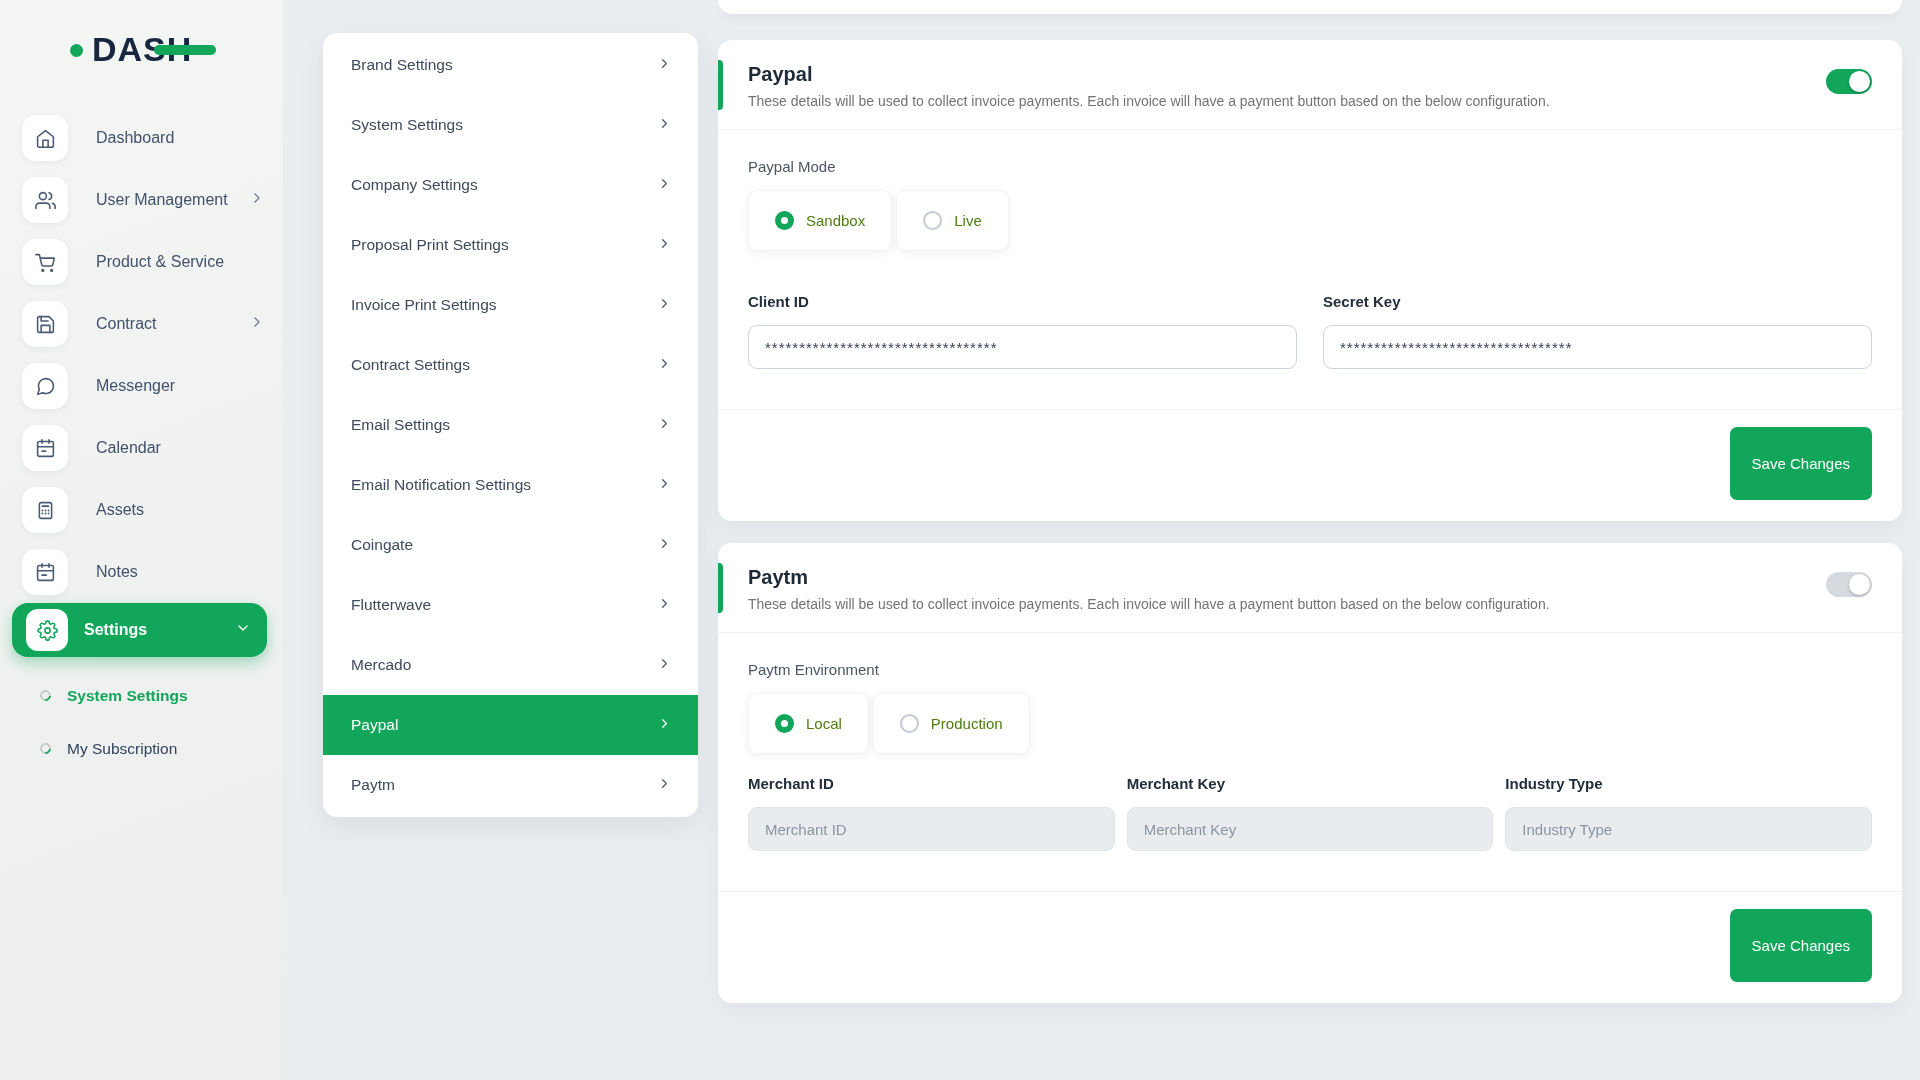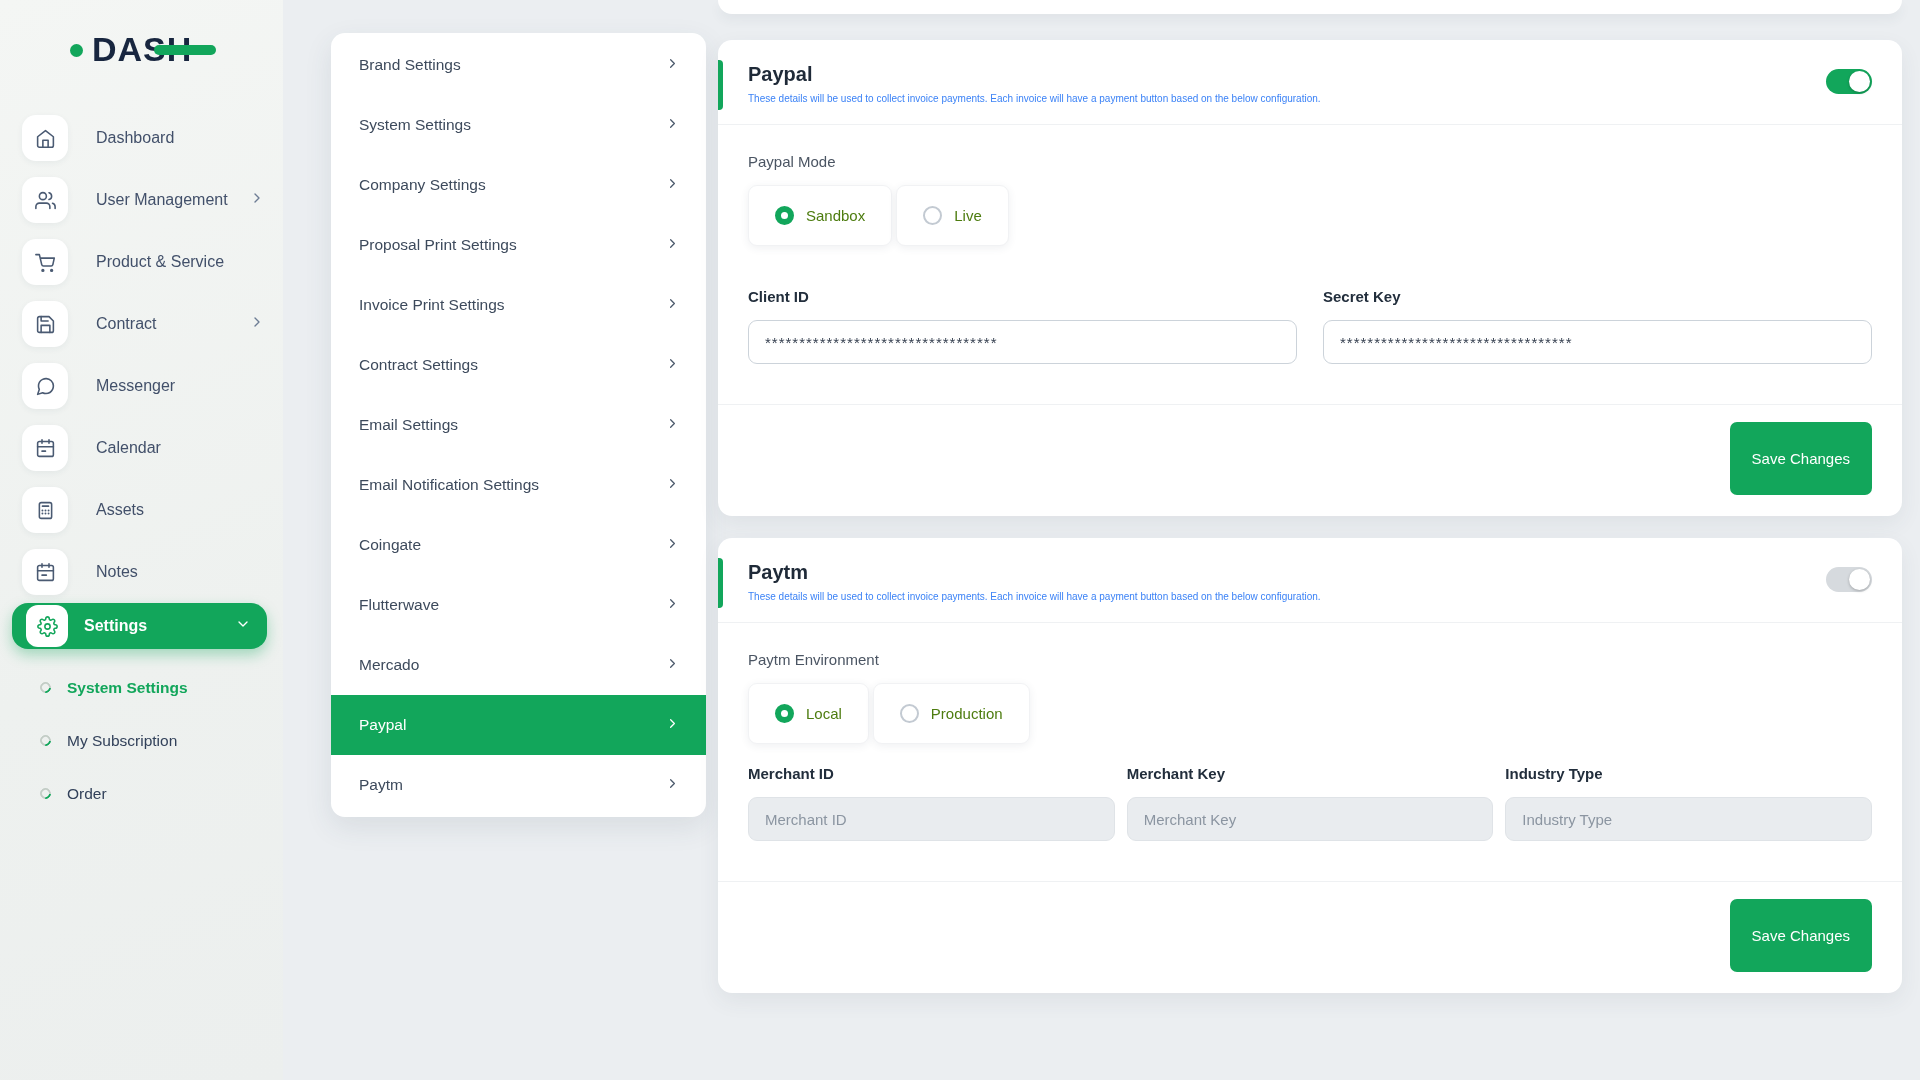--- a/index.html
+++ b/index.html
@@ -36,21 +36,21 @@
   .icon-box {
     width:46px; height:46px; border-radius:14px; background:#ffffff;
     display:flex; align-items:center; justify-content:center;
     box-shadow:0 2px 6px rgba(40,60,80,.06); flex:0 0 46px;
   }
   .icon-box svg { width:21px; height:21px; stroke:#4a5a72; stroke-width:1.8; fill:none; stroke-linecap:round; stroke-linejoin:round; }
   .nav-label { margin-left:28px; font-size:16px; color:#42506a; flex:1; }
   .nav-chev svg { width:16px; height:16px; stroke:#6c7c94; stroke-width:2; fill:none; stroke-linecap:round; stroke-linejoin:round; }
   .nav-item.active {
     background:#12a65b; border-radius:16px; margin:0 16px 0 12px;
-    height:46px; padding:0 16px 0 14px;
+    height:54px; padding:0 16px 0 14px;
     box-shadow:0 6px 14px rgba(18,166,91,.35);
   }
   .nav-item.active .icon-box { width:42px; height:42px; border-radius:12px; flex-basis:42px; box-shadow:none; }
   .nav-item.active .icon-box svg { stroke:#12a65b; }
   .nav-item.active .nav-label { color:#ffffff; font-weight:700; margin-left:16px; }
   .nav-item.active .nav-chev svg { stroke:#ffffff; }
   .subnav { margin-top:12px; }
   .subnav-item {
     height:53px; display:flex; align-items:center; padding-left:40px; cursor:pointer;
   }
@@ -58,21 +58,21 @@
     width:11px; height:11px; border-radius:50%;
     border:2px solid #c3cdc6; border-bottom-color:#12a65b;
     transform:rotate(-40deg); flex:0 0 11px;
   }
   .subnav-label { margin-left:16px; font-size:15.5px; color:#32415a; }
   .subnav-item.active .subnav-label { color:#12a65b; font-weight:700; }
   
   .main { flex:1; position:relative; height:1080px; }
   
   .menu-card {
-    position:absolute; left:48px; top:33px; width:375px;
+    position:absolute; left:40px; top:33px; width:375px;
     background:#ffffff; border-radius:14px;
     box-shadow:0 10px 28px rgba(50,65,85,.10);
     overflow:hidden; padding:2px 0;
   }
   .menu-item {
     height:60px; display:flex; align-items:center;
     padding:0 26px 0 28px; cursor:pointer;
   }
   .menu-item-label { flex:1; font-size:15.5px; color:#3d4a5c; }
   .menu-item svg { width:15px; height:15px; stroke:#4c5a6c; stroke-width:2; fill:none; stroke-linecap:round; stroke-linejoin:round; }
@@ -89,21 +89,21 @@
     background:#ffffff; border-radius:14px; margin-top:26px;
     box-shadow:0 8px 22px rgba(50,65,85,.07);
     position:relative; overflow:hidden;
   }
   .card-header { padding:23px 30px 20px 30px; position:relative; display:flex; align-items:flex-start; }
   .accent-bar {
     position:absolute; left:0; top:20px; width:5px; height:50px;
     background:#12a65b; border-radius:0 4px 4px 0;
   }
   .card-title { font-size:20px; font-weight:700; color:#1f2a38; }
-  .card-sub { font-size:10px; color:#3b82f6; margin-top:7px; }
+  .card-sub { font-size:14px; color:#737373; margin-top:7px; }
   .toggle {
     width:46px; height:25px; border-radius:13px; position:relative;
     flex:0 0 46px; margin-left:auto; margin-top:6px; cursor:pointer;
   }
   .toggle.on { background:#12a65b; }
   .toggle.off { background:#d6dade; }
   .knob {
     position:absolute; top:2px; right:2px; width:21px; height:21px;
     border-radius:50%; background:#ffffff; box-shadow:0 1px 3px rgba(0,0,0,.25);
   }
@@ -271,24 +271,20 @@
 
     <div class="subnav">
       <div class="subnav-item active">
         <span class="bullet"></span>
         <span class="subnav-label">System Settings</span>
       </div>
       <div class="subnav-item">
         <span class="bullet"></span>
         <span class="subnav-label">My Subscription</span>
       </div>
-      <div class="subnav-item">
-        <span class="bullet"></span>
-        <span class="subnav-label">Order</span>
-      </div>
     </div>
   </div>
 </div>
 
 <div class="main">
 
   <div class="menu-card">
     <div class="menu-item">
       <span class="menu-item-label">Brand Settings</span>
       <span><svg viewBox="0 0 24 24">

